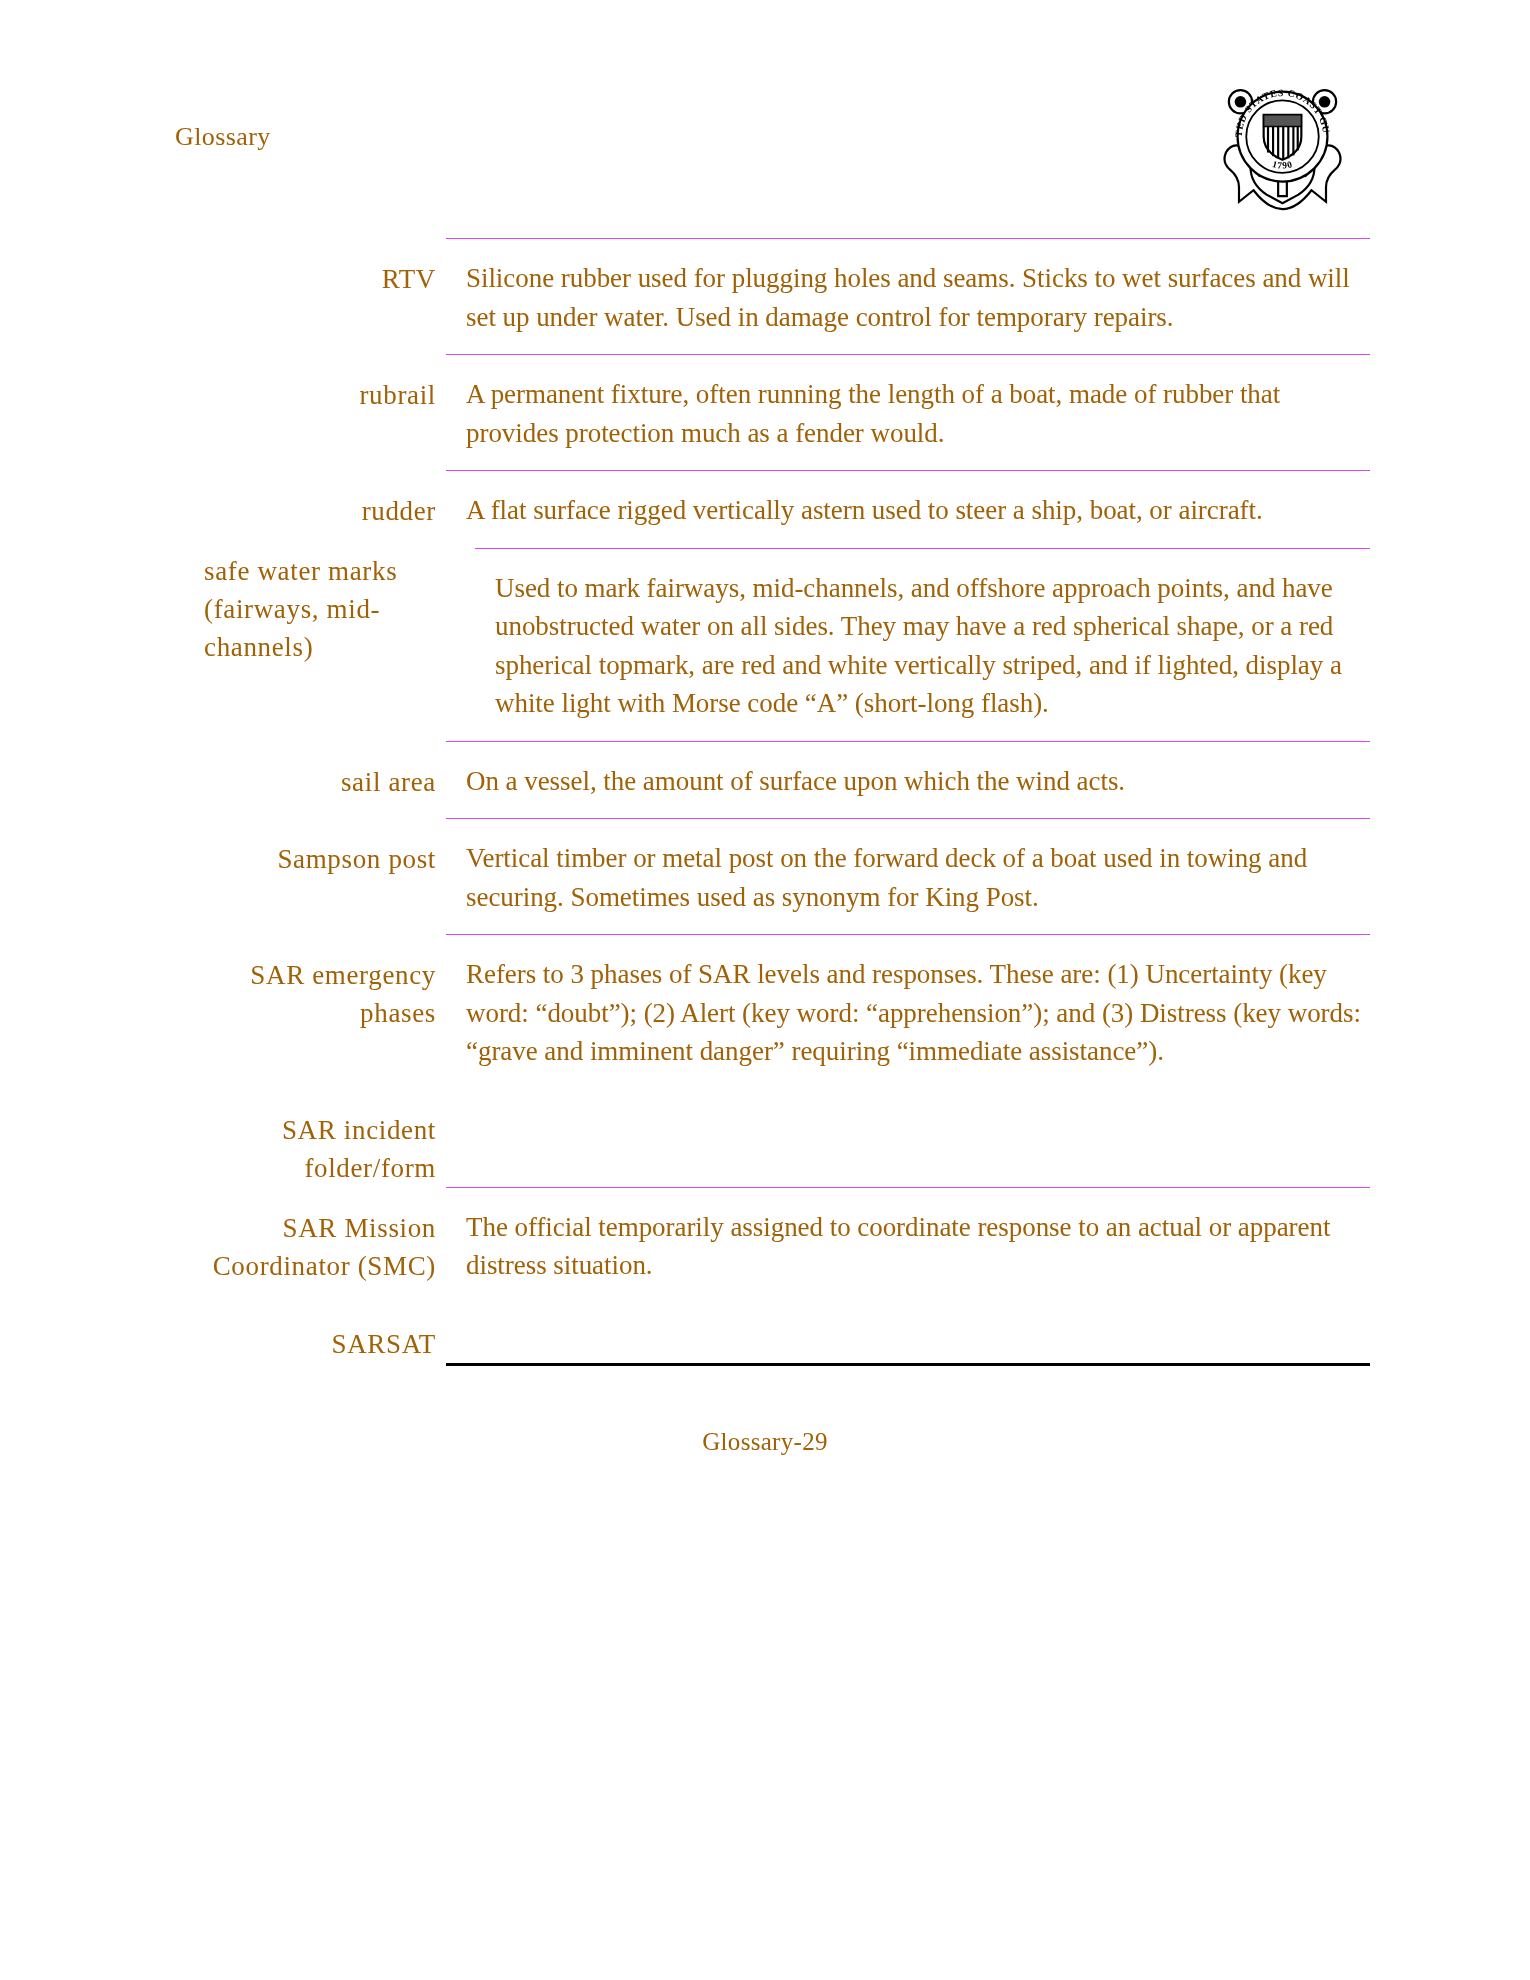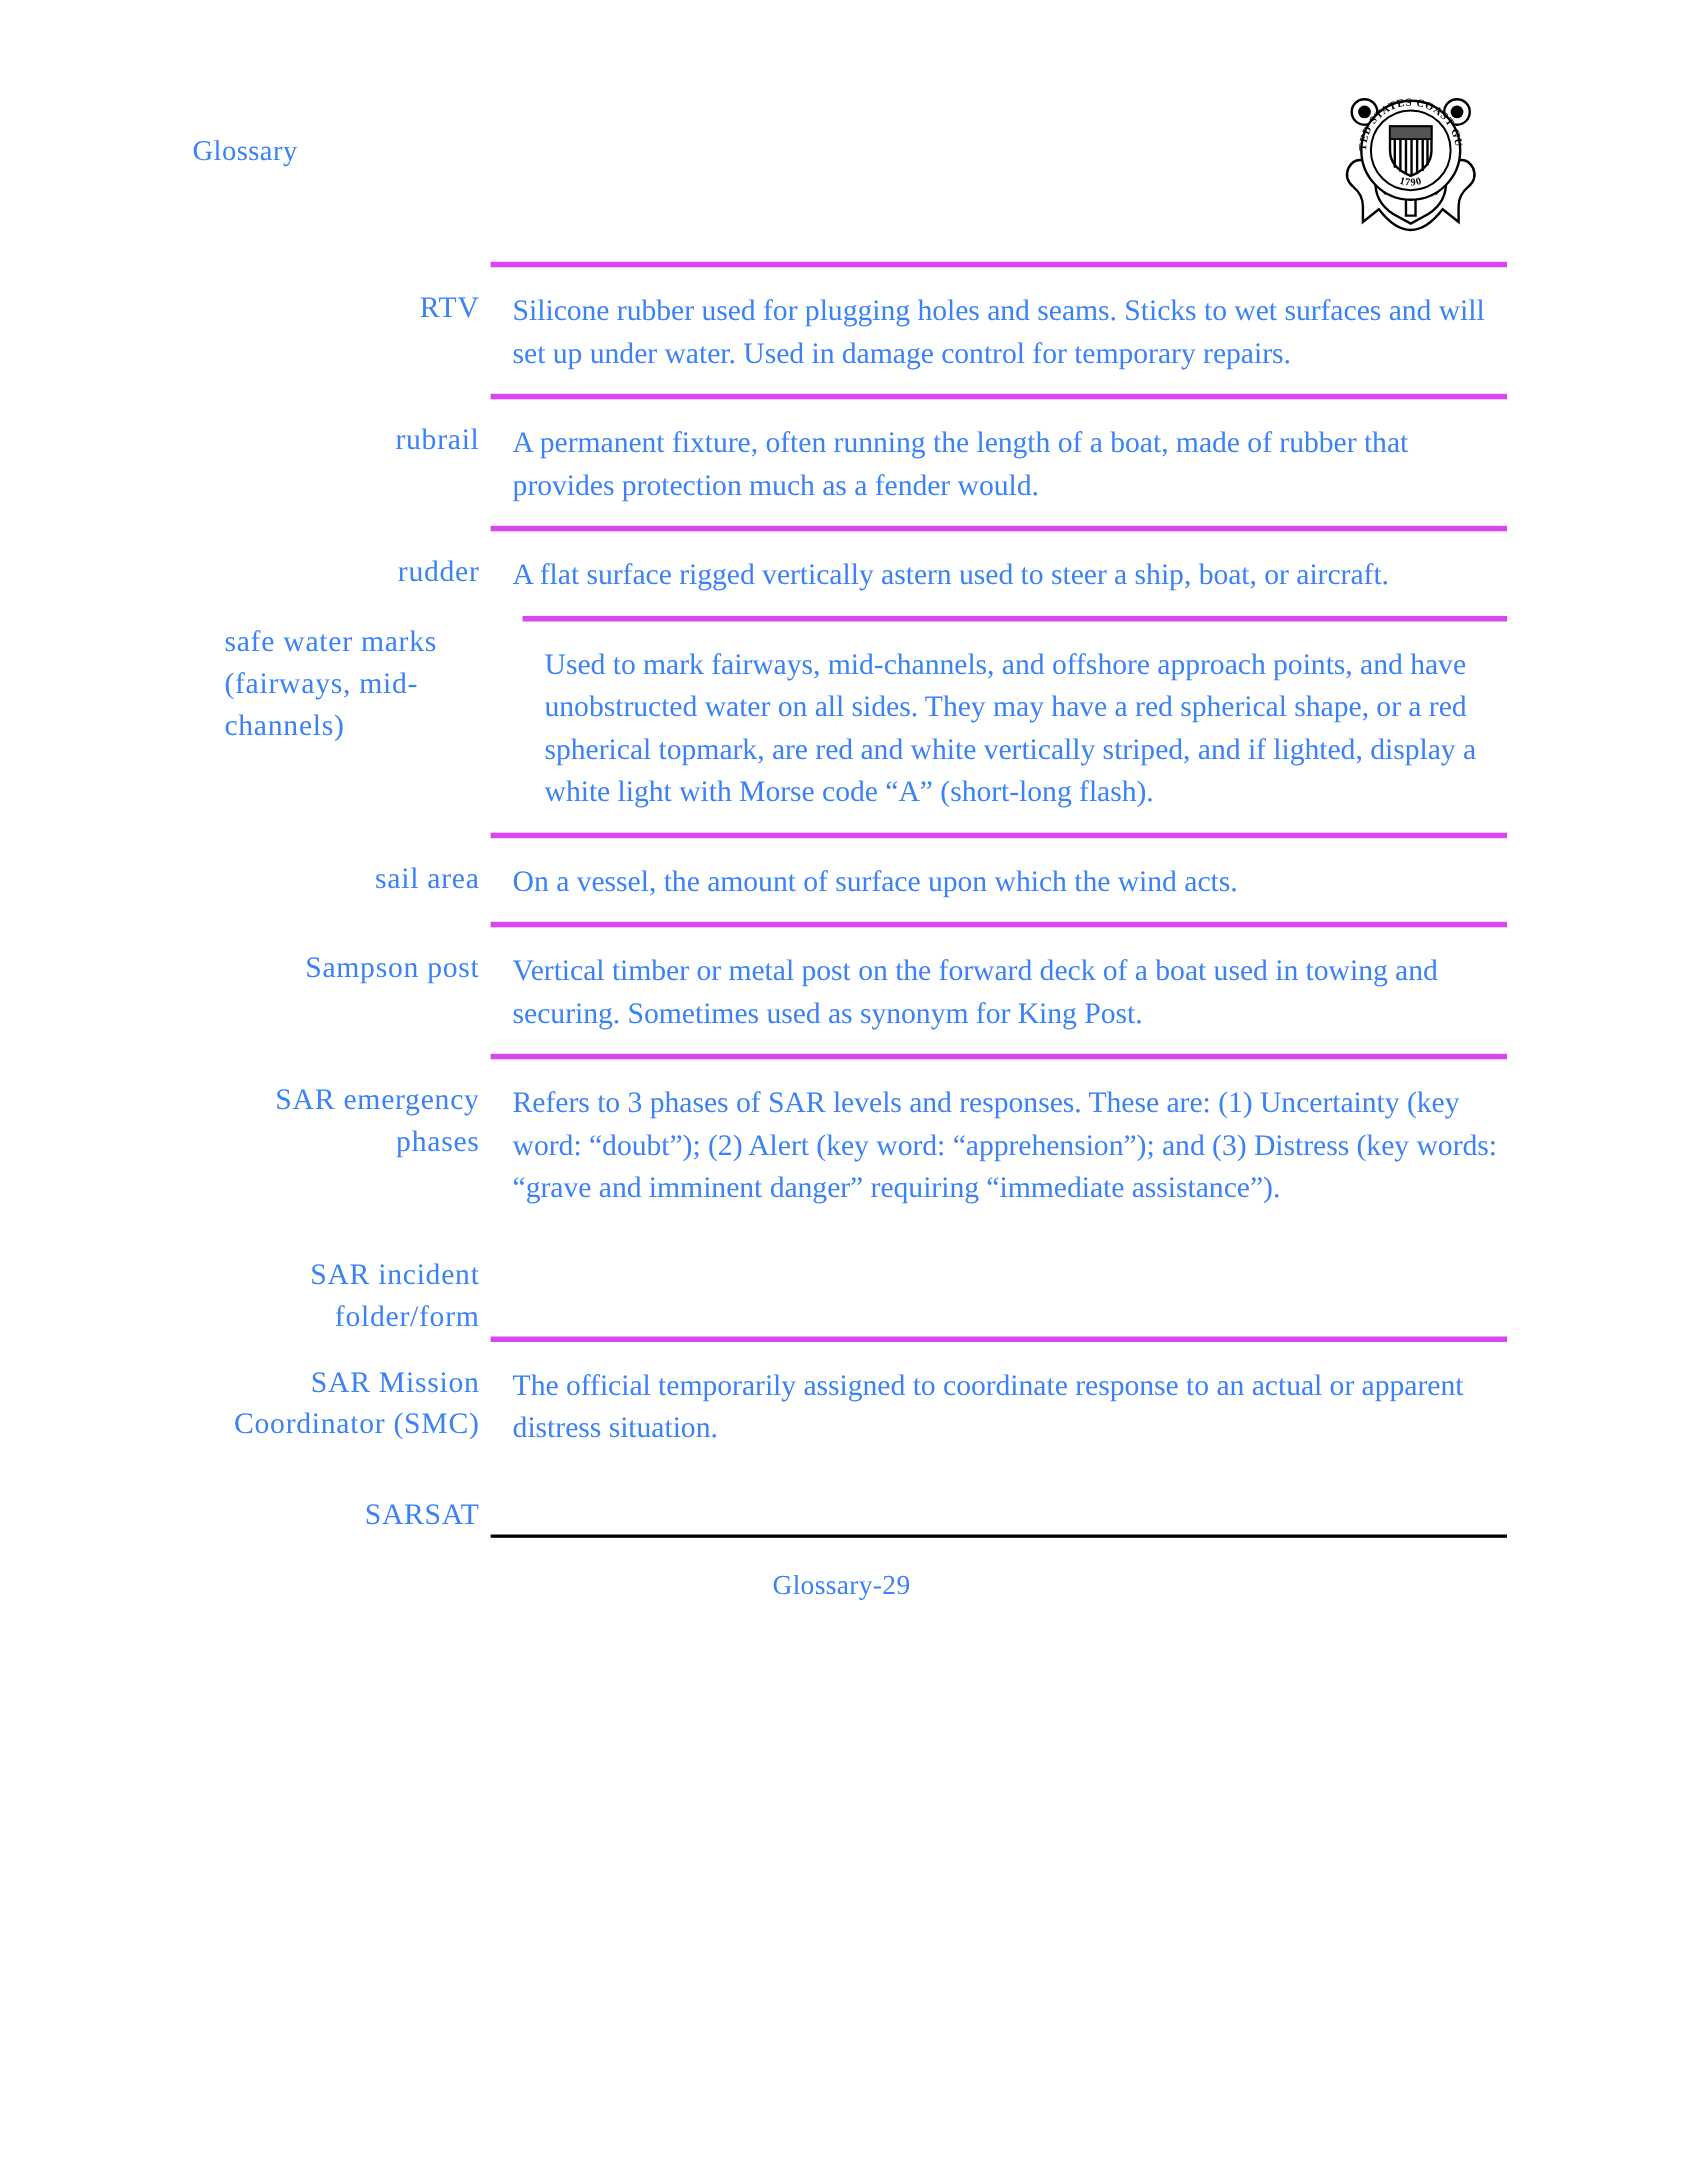--- a/index.html
+++ b/index.html
@@ -6,21 +6,21 @@
     margin: 0;
     padding: 0;
     background: #ffffff;
   }
   .page {
     position: relative;
     width: 1530px;
     height: 1556px;
     background: #ffffff;
     font-family: "Liberation Serif", "DejaVu Serif", serif;
-    color: #3b82f6;
+    color: #a16207;
     overflow: hidden;
   }
 
   
   .page-header {
     position: absolute;
     top: 112px;
     left: 175px;
     width: 1180px;
     height: 130px;
@@ -59,21 +59,21 @@
     box-sizing: border-box;
     padding-right: 10px;
     font-size: 27px;
     line-height: 38px;
     letter-spacing: 0.65px;
     padding-top: 6px;
   }
   .entry-def {
     flex: 1 1 auto;
     box-sizing: border-box;
-    border-top: 5px solid #d946ef;
+    border-top: 1px solid #d946ef;
     padding-left: 20px;
     padding-top: 20px;
     padding-bottom: 18px;
     font-size: 27px;
     line-height: 38.5px;
     letter-spacing: -0.05px;
   }
   
   .closing-rule {
     margin-left: 271px;

